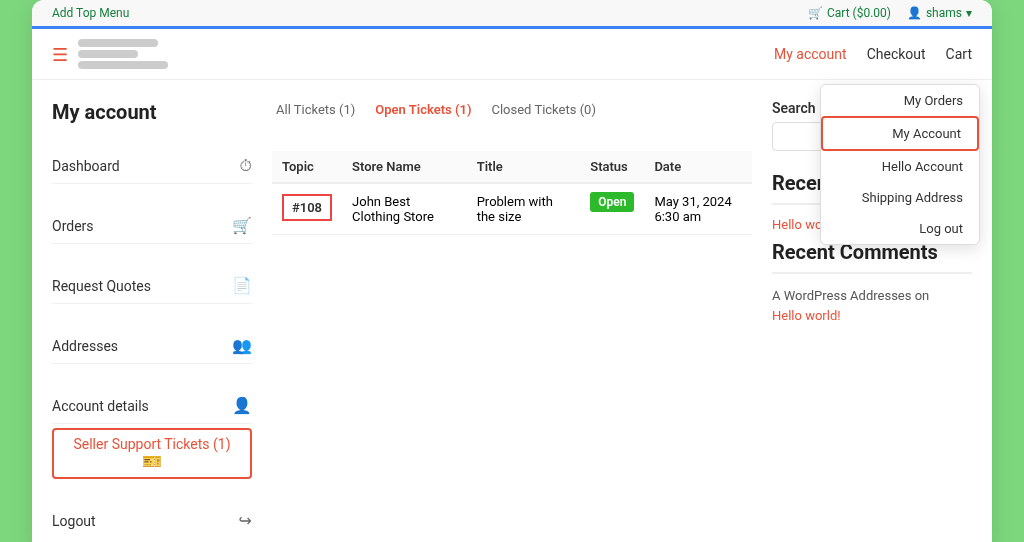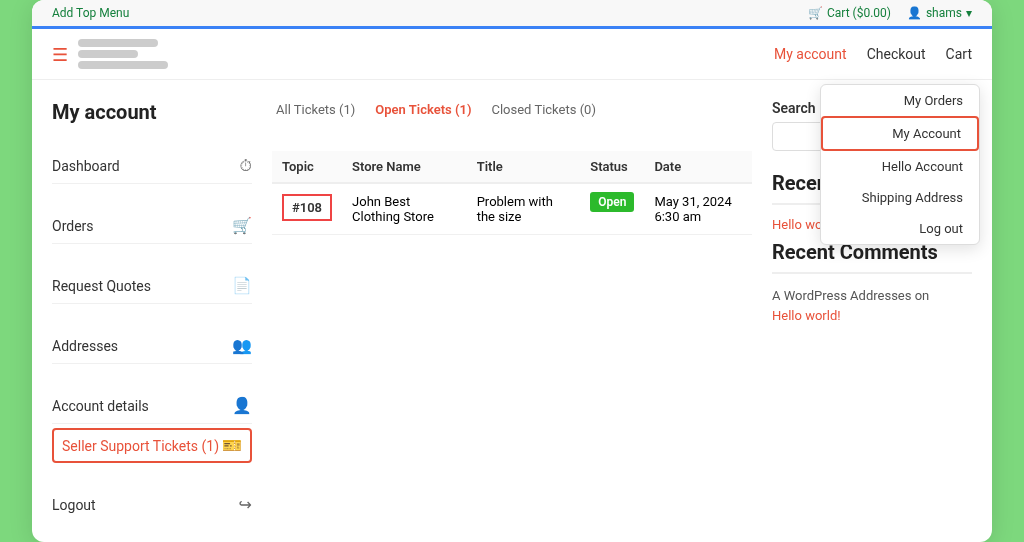--- a/index.html
+++ b/index.html
@@ -132,20 +132,21 @@
       margin-top: 24px;
     }
     .sidebar-item:last-child { border-bottom: none; }
     .sidebar-item-label { color: #333; }
     .sidebar-item.active-support {
       border: 2px solid #e8523a;
       border-radius: 4px;
       padding: 6px 8px;
       color: #e8523a;
       margin-top: 4px;
+      flex-direction: column;
     }
     .sidebar-item.active-support .sidebar-item-label { color: #e8523a; }
     .sidebar-icon { font-size: 16px; color: #666; }
     .sidebar-icon.red { color: #e8523a; }
 
     
     .tickets-area {
       flex: 1;
     }
     .tickets-tabs {

